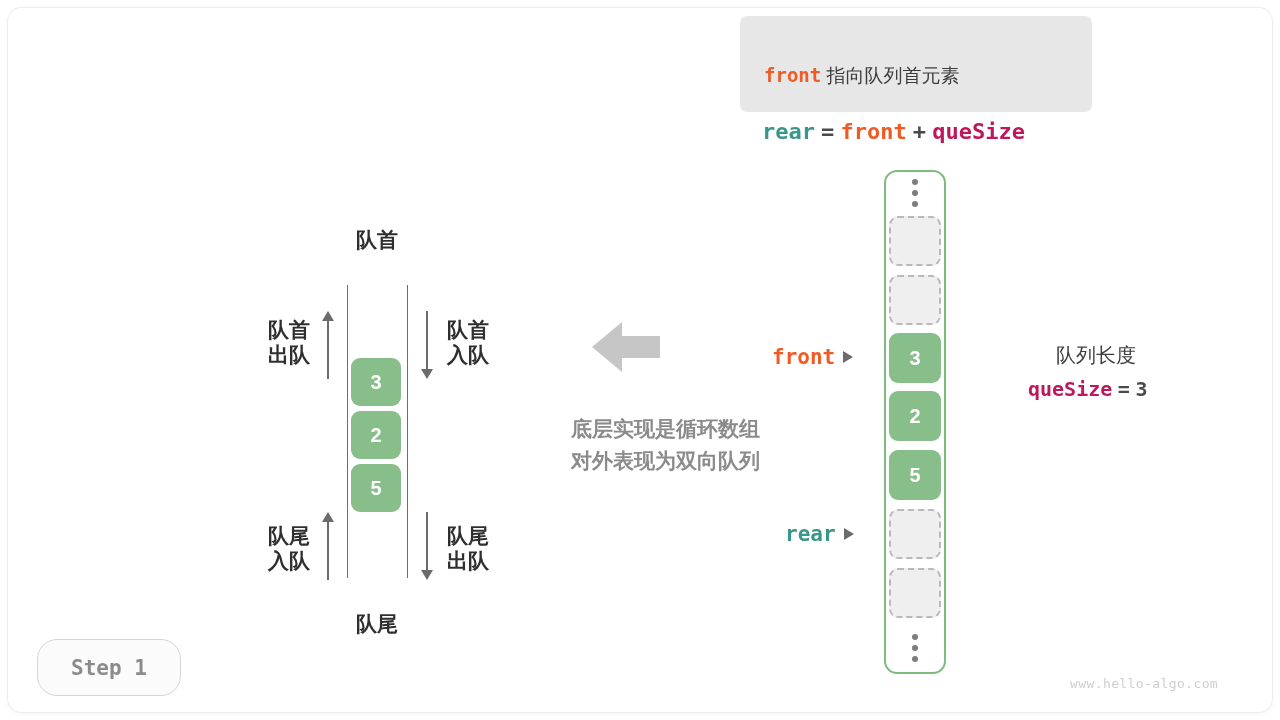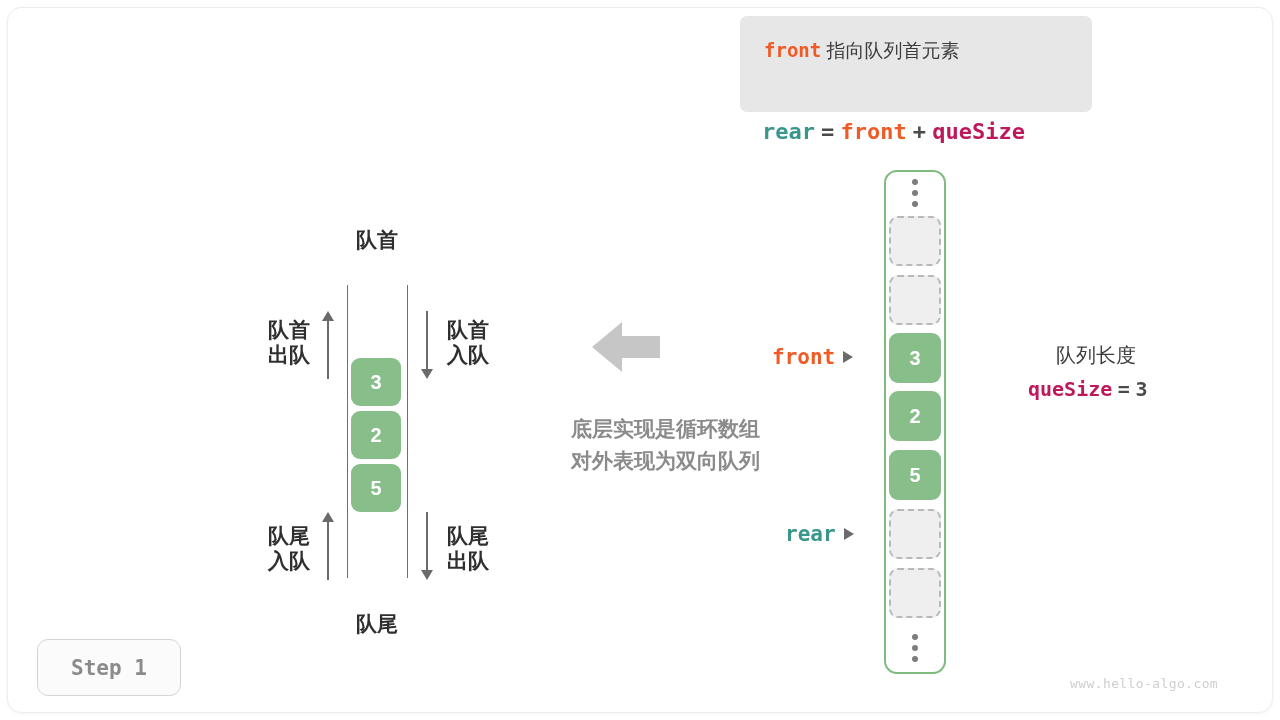--- a/index.html
+++ b/index.html
@@ -42,20 +42,21 @@
     width: 352px; height: 96px;
     background: #e7e7e7;
     border-radius: 7px;
   }
   .legend-line {
     position: absolute;
     left: 24px;
     white-space: nowrap;
     font-size: 19px;
     line-height: 1;
+    margin-top: 25px;
   }
   #legend-line-1 { top: 25px; }
   #legend-line-2 { top: 61px; }
   .tok-front { color: #f05a24; }
   .tok-rear  { color: #38968b; }
   .tok-quesize { color: #be185d; }
   .tok-plain { color: #3d3d3d; font-weight: normal;
                font-family: "Liberation Sans","DejaVu Sans",sans-serif; }
   .tok-op { color: #4a4a4a; }
 
@@ -237,21 +238,21 @@
   }
   #size-note .lbl { color: #3d3d3d;
        font-family: "Liberation Sans","DejaVu Sans",sans-serif; font-weight: normal; margin-left: 28px; }
 
   
   #step-badge {
     position: absolute;
     left: 37px; top: 639px;
     width: 142px; height: 55px;
     border: 1px solid #d5d5d5;
-    border-radius: 11px;
+    border-radius: 20px;
     background: #fbfbfb;
     display: flex;
     align-items: center;
     justify-content: center;
     color: #8b8b8b;
     font-size: 21px;
   }
   #watermark {
     position: absolute;
     left: 1070px; top: 676px;

